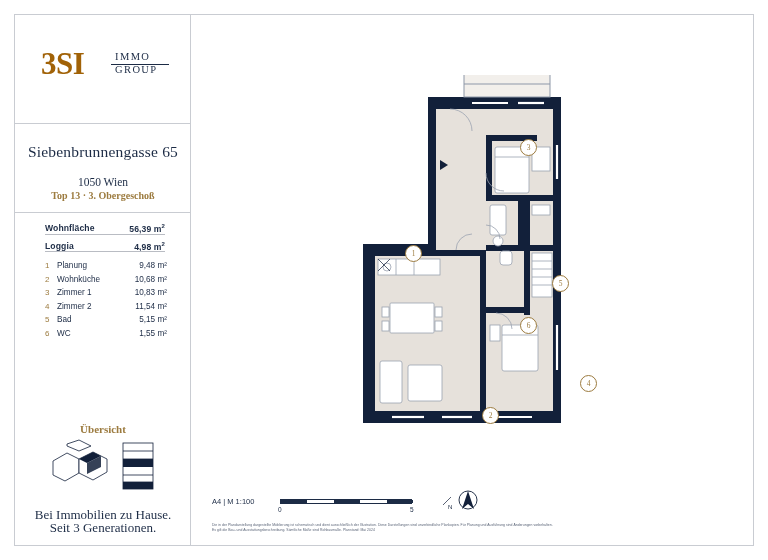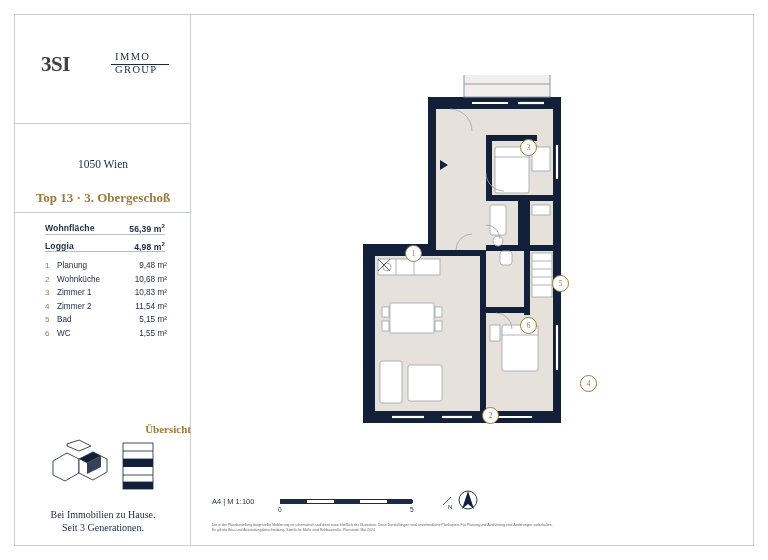--- a/index.html
+++ b/index.html
@@ -41,24 +41,24 @@
   }
   .logo {
     position: absolute;
     left: 26px;
     top: 32px;
     width: 130px;
     height: 48px;
   }
   .logo-3si {
     font-family: "Liberation Serif", serif;
-    font-size: 21px;
+    font-size: 31px;
     font-weight: bold;
     letter-spacing: -0.5px;
-    color: #404040;
+    color: #a16207;
     line-height: 34px;
   }
   .logo-right {
     position: absolute;
     left: 74px;
     top: 4px;
     font-family: "Liberation Serif", serif;
     font-size: 10.5px;
     letter-spacing: 1.4px;
     color: #1c2b45;
@@ -101,21 +101,21 @@
     margin-top: 15px;
     color: #1c2b45;
   }
   .top-line {
     position: absolute;
     left: 0;
     top: 175px;
     width: 176px;
     text-align: center;
     font-family: "Liberation Serif", serif;
-    font-size: 13px;
+    font-size: 10px;
     font-weight: bold;
     color: #9c7b3f;
   }
 
   .area-table {
     position: absolute;
     left: 30px;
     top: 206px;
     width: 120px;
     font-size: 8.6px;
@@ -166,41 +166,41 @@
     text-align: right;
     color: #1c2b45;
   }
 
   
   .overview-title {
     position: absolute;
     left: 0;
     top: 408px;
     width: 176px;
-    text-align: right;
+    text-align: center;
     font-family: "Liberation Serif", serif;
     font-size: 11px;
     font-weight: bold;
     color: #9c7b3f;
   }
   #overview-graphics {
     position: absolute;
     left: 34px;
     top: 424px;
     width: 112px;
     height: 54px;
   }
   .footer-text {
     position: absolute;
     left: 0;
     top: 493px;
     width: 176px;
     text-align: center;
     font-family: "Liberation Serif", serif;
-    font-size: 10px;
+    font-size: 13px;
     line-height: 13px;
     color: #1c2b45;
   }
 
   
   #plan-area {
     position: absolute;
     left: 192px;
     top: 15px;
     width: 562px;
@@ -301,20 +301,21 @@
       <div class="logo-rule"></div>
       <div class="logo-right">
         <div>IMMO</div>
         <div>GROUP</div>
       </div>
     </div>
 
     <div class="panel-divider" id="divider-1"></div>
 
     <div class="address">
+      <div class="address-street">Siebenbrunnengasse 65</div>
       <div class="address-city">1050 Wien</div>
     </div>
     <div class="top-line">Top 13 · 3. Obergeschoß</div>
 
     <div class="panel-divider" id="divider-2"></div>
 
     <div class="area-table">
       <div class="area-row">
         <span>Wohnfläche</span>
         <span class="val"><span>56,39 m</span><span class="sup">2</span></span>

